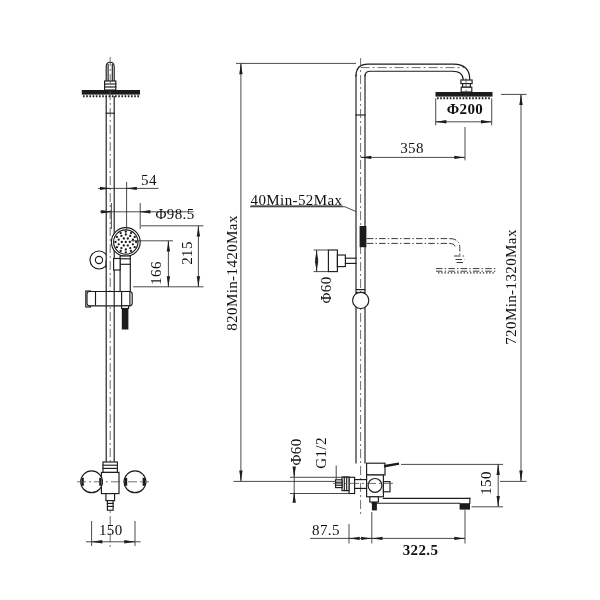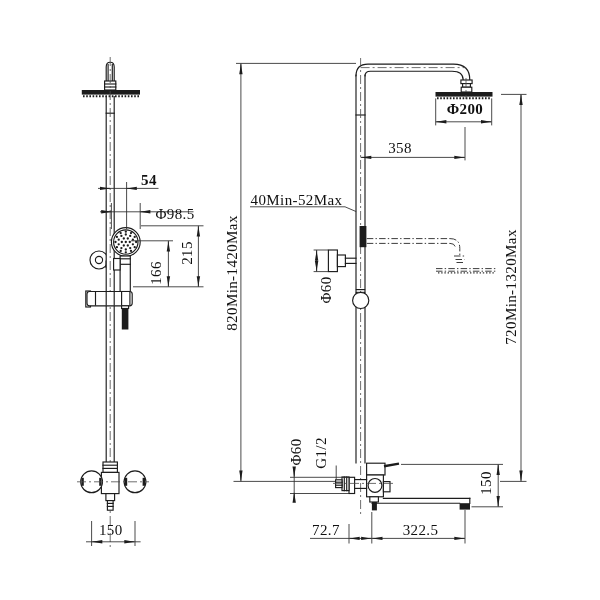--- a/index.html
+++ b/index.html
@@ -257,29 +257,29 @@
     <line class="d" x1="316.6" y1="263" x2="316.6" y2="270.9" marker-end="url(#ah)"></line>
     <line class="d" x1="294.2" y1="470" x2="294.2" y2="476.6" marker-end="url(#ah)"></line>
     <line class="d" x1="294.2" y1="500.5" x2="294.2" y2="492.8" marker-end="url(#ah)"></line>
     <line class="d" x1="356.5" y1="538.4" x2="349.7" y2="538.4" marker-end="url(#ah)"></line>
     <line class="d" x1="364.3" y1="538.4" x2="371.1" y2="538.4" marker-end="url(#ah)"></line>
     <line class="d" x1="379.8" y1="538.4" x2="372.5" y2="538.4" marker-end="url(#ah)"></line>
     <line class="d" x1="456.5" y1="538.4" x2="464.3" y2="538.4" marker-end="url(#ah)"></line>
   </g>
 </svg>
 
-<div class="lbl" style="left:149px;  top:180px;font-weight:bold;">54</div>
+<div class="lbl" style="left:149px;  top:180px;">54</div>
 <div class="lbl" style="left:175px;  top:201.5px;margin-top:12px;">Φ98.5</div>
 <div class="lbl v" style="left:155.8px;top:272.5px;">166</div>
 <div class="lbl v" style="left:186.7px;top:253.3px;">215</div>
 <div class="lbl v" style="left:232px;  top:272.5px;">820Min-1420Max</div>
 <div class="lbl" style="left:110.8px;top:530px;">150</div>
-<div class="lbl" style="left:296.5px;top:199.5px;">40Min-52Max</div>
-<div class="lbl" style="left:400px;  top:147.5px;">358</div>
+<div class="lbl" style="left:296.5px;top:199.5px;text-decoration:underline;">40Min-52Max</div>
+<div class="lbl" style="left:412px;  top:147.5px;">358</div>
 <div class="lbl" style="left:465px;  top:108.5px;font-weight:bold;">Φ200</div>
 <div class="lbl v" style="left:325.5px;top:290px;">Φ60</div>
 <div class="lbl v" style="left:510.5px;top:286.5px;">720Min-1320Max</div>
 <div class="lbl v" style="left:296px;  top:451.5px;">Φ60</div>
 <div class="lbl v" style="left:321px;  top:452.5px;">G1/2</div>
 <div class="lbl v" style="left:486px;  top:483px;">150</div>
-<div class="lbl" style="left:326px;  top:530px;">72.7</div>
-<div class="lbl" style="left:420.5px;top:530px;">322.5</div>
+<div class="lbl" style="left:326px;  top:530px;">87.5</div>
+<div class="lbl" style="left:420.5px;top:550px;font-weight:bold;">322.5</div>
 </div>
 
 </body></html>

